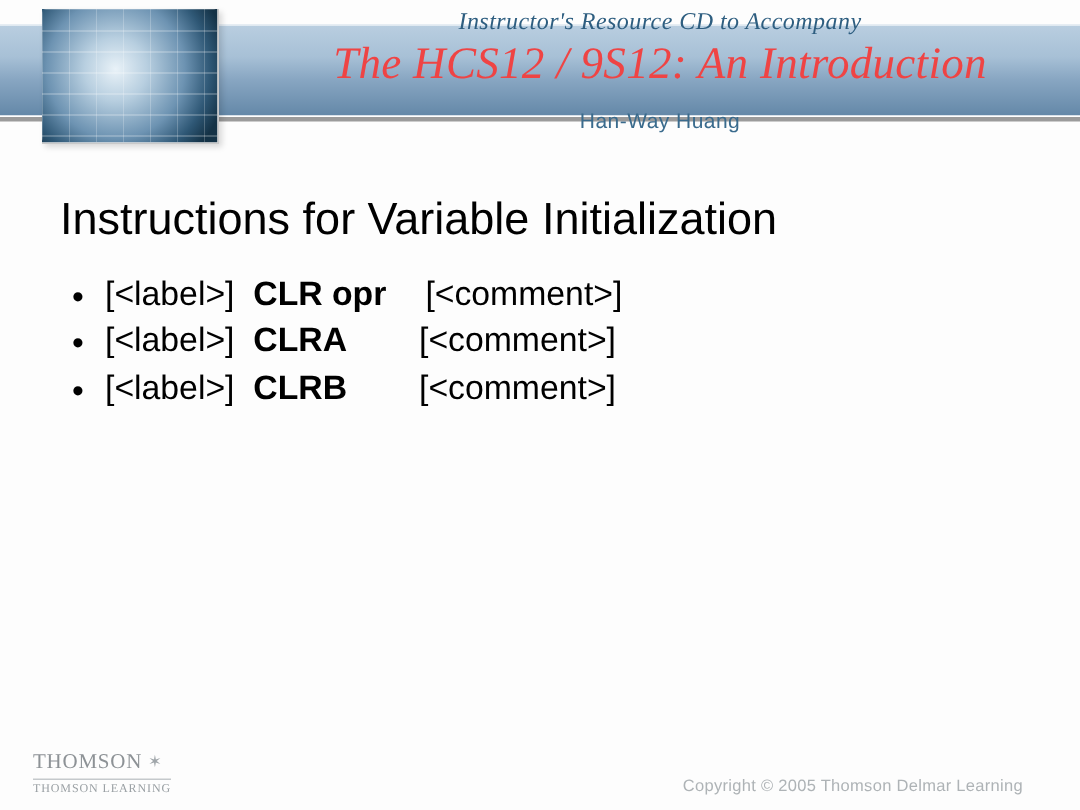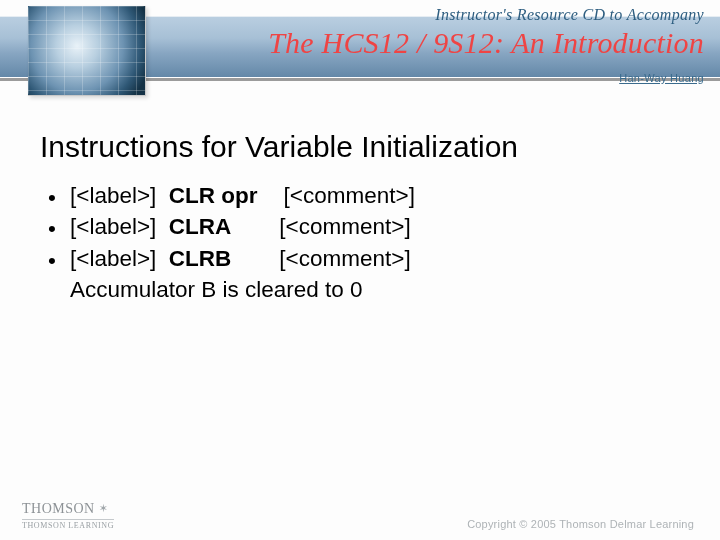--- a/index.html
+++ b/index.html
@@ -50,44 +50,43 @@
     background-image:
       repeating-linear-gradient(to right, rgba(255,255,255,0.22) 0 1px, transparent 1px 18px),
       repeating-linear-gradient(to bottom, rgba(255,255,255,0.22) 0 1px, transparent 1px 14px);
     border-radius: 3px;
   }
   .header-text {
     position: absolute;
     left: 176px; top: 6px;
     right: 16px;
     color: #2f5d7d;
-    text-align: right;
+    text-align: center;
   }
   .header-small {
     font-family: Georgia, 'Times New Roman', serif;
     font-style: italic;
     font-size: 16px;
     letter-spacing: 0.3px;
     color: #2e5e80;
     margin-bottom: 2px;
   }
   .header-title {
     font-family: Georgia, 'Times New Roman', serif;
     font-style: italic;
     font-size: 30px;
     color: #ef4444;
     letter-spacing: 0.2px;
   }
   .header-author {
     font-family: Verdana, Tahoma, sans-serif;
-    font-size: 11px;
+    font-size: 14px;
     color: #3a6b8d;
     letter-spacing: 0.3px;
     margin-top: 12px;
-    text-decoration: underline;
   }
   .slide-title {
     text-align: left;
     font-size: 30px;
     font-weight: 400;
     color: #000;
     margin-top: 20px;
     padding: 0 40px;
   }
   .content {
@@ -107,21 +106,21 @@
     padding-top: 2px;
   }
   .bullet .txt { flex: 1; }
   .b { font-weight: 700; }
   .desc { margin-left: 22px; }
   .gap-after { margin-bottom: 2px; }
   .igap { display: inline-block; width: 26px; }
   .igap2 { display: inline-block; width: 48px; }
   .footer {
     position: absolute;
-    bottom: 10px; left: 0; right: 0;
+    bottom: 10px; left: 0; right: 12px;
     display: flex;
     justify-content: space-between;
     align-items: flex-end;
     padding: 0 26px 0 22px;
   }
   .footer-left {
     font-family: Georgia, 'Times New Roman', serif;
     color: #9aa0a4;
     line-height: 1;
   }
@@ -190,21 +189,20 @@
     </div>
   </div>
 
   <div class="bullet gap-after">
     <div class="dot">•</div>
     <div class="txt">
       <span>[&lt;label&gt;]</span>&nbsp;
       <span class="b">CLRB</span><span class="igap2"></span><span>[&lt;comment&gt;]</span>
     </div>
   </div>
-  <div class="desc">Accumulator B is cleared to 0</div>
 
 </div>
 
 <div class="footer">
   <div class="footer-left">
     <div class="thomson">
       <span>THOMSON</span><span class="thomson-star">✶</span>
     </div>
     <div class="delmar">THOMSON LEARNING</div>
   </div>

